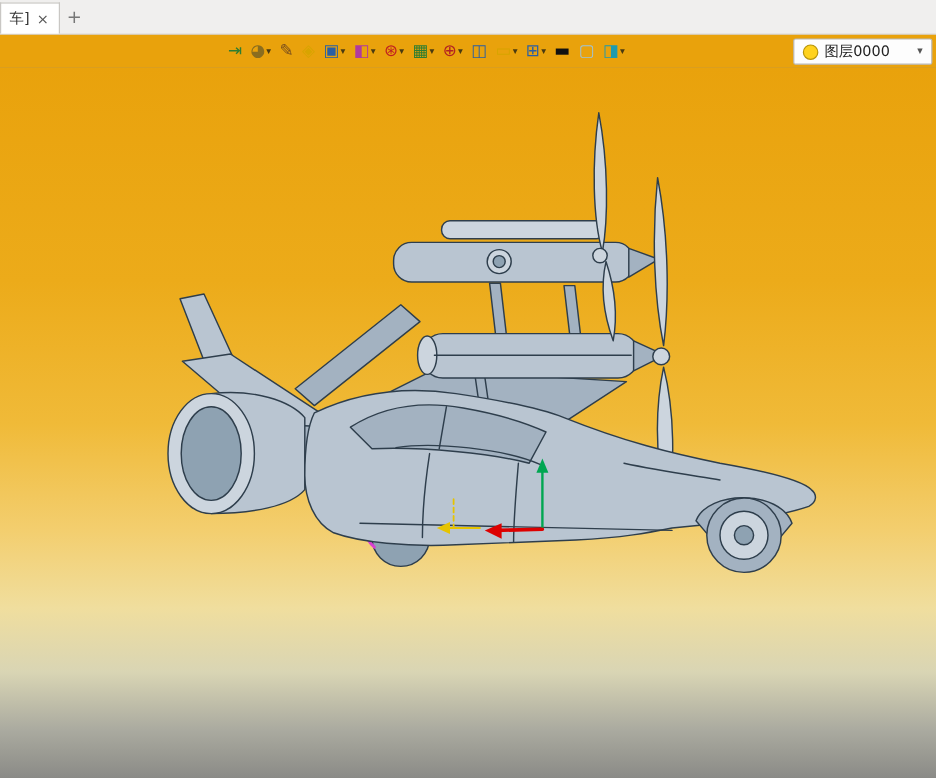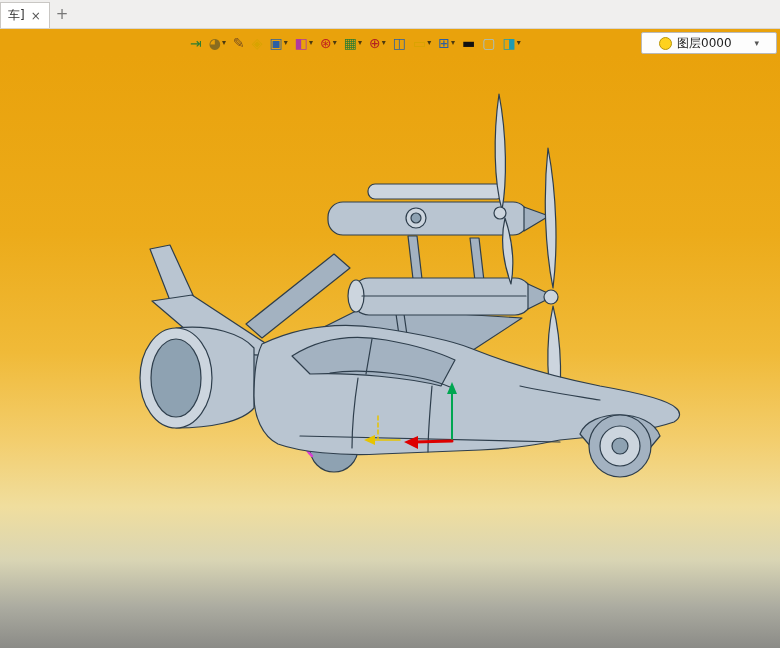--- a/index.html
+++ b/index.html
@@ -36,21 +36,21 @@
   }
   .g{font-size:14px;line-height:1;}
   .dd{font-size:8px;color:#4a3a10;margin-left:1px;}
   .i1{color:#2e7d32}.i2{color:#8a6d1f}.i3{color:#7a4f1d}.i4{color:#d8a400}
   .i5{color:#2b5fa3}.i6{color:#b03a9e}.i7{color:#c02020}.i8{color:#2e7d32}
   .i9{color:#b22222}.i10{color:#2b5fa3}.i11{color:#d8a400}.i12{color:#2b5fa3}
   .i13{color:#111}.i14{color:#9fc3d4}.i15{color:#1f9bb0}
   .layer-combo{
     position:absolute;right:3px;top:3px;height:20px;
     background:#fdfdfd;border:1px solid #b9b9b9;border-radius:2px;
-    display:flex;align-items:center;gap:5px;padding:0 17px;min-width:100px;
+    display:flex;align-items:center;gap:5px;padding:0 7px;min-width:100px;
     cursor:pointer;
   }
   .bulb{
     width:11px;height:11px;border-radius:50%;
     background:#ffd21e;border:1px solid #b8950a;flex:0 0 auto;
   }
   .layer-value{font-size:12px;color:#222;flex:1;}
   .layer-arrow{font-size:9px;color:#555;}
   
   .viewport{

